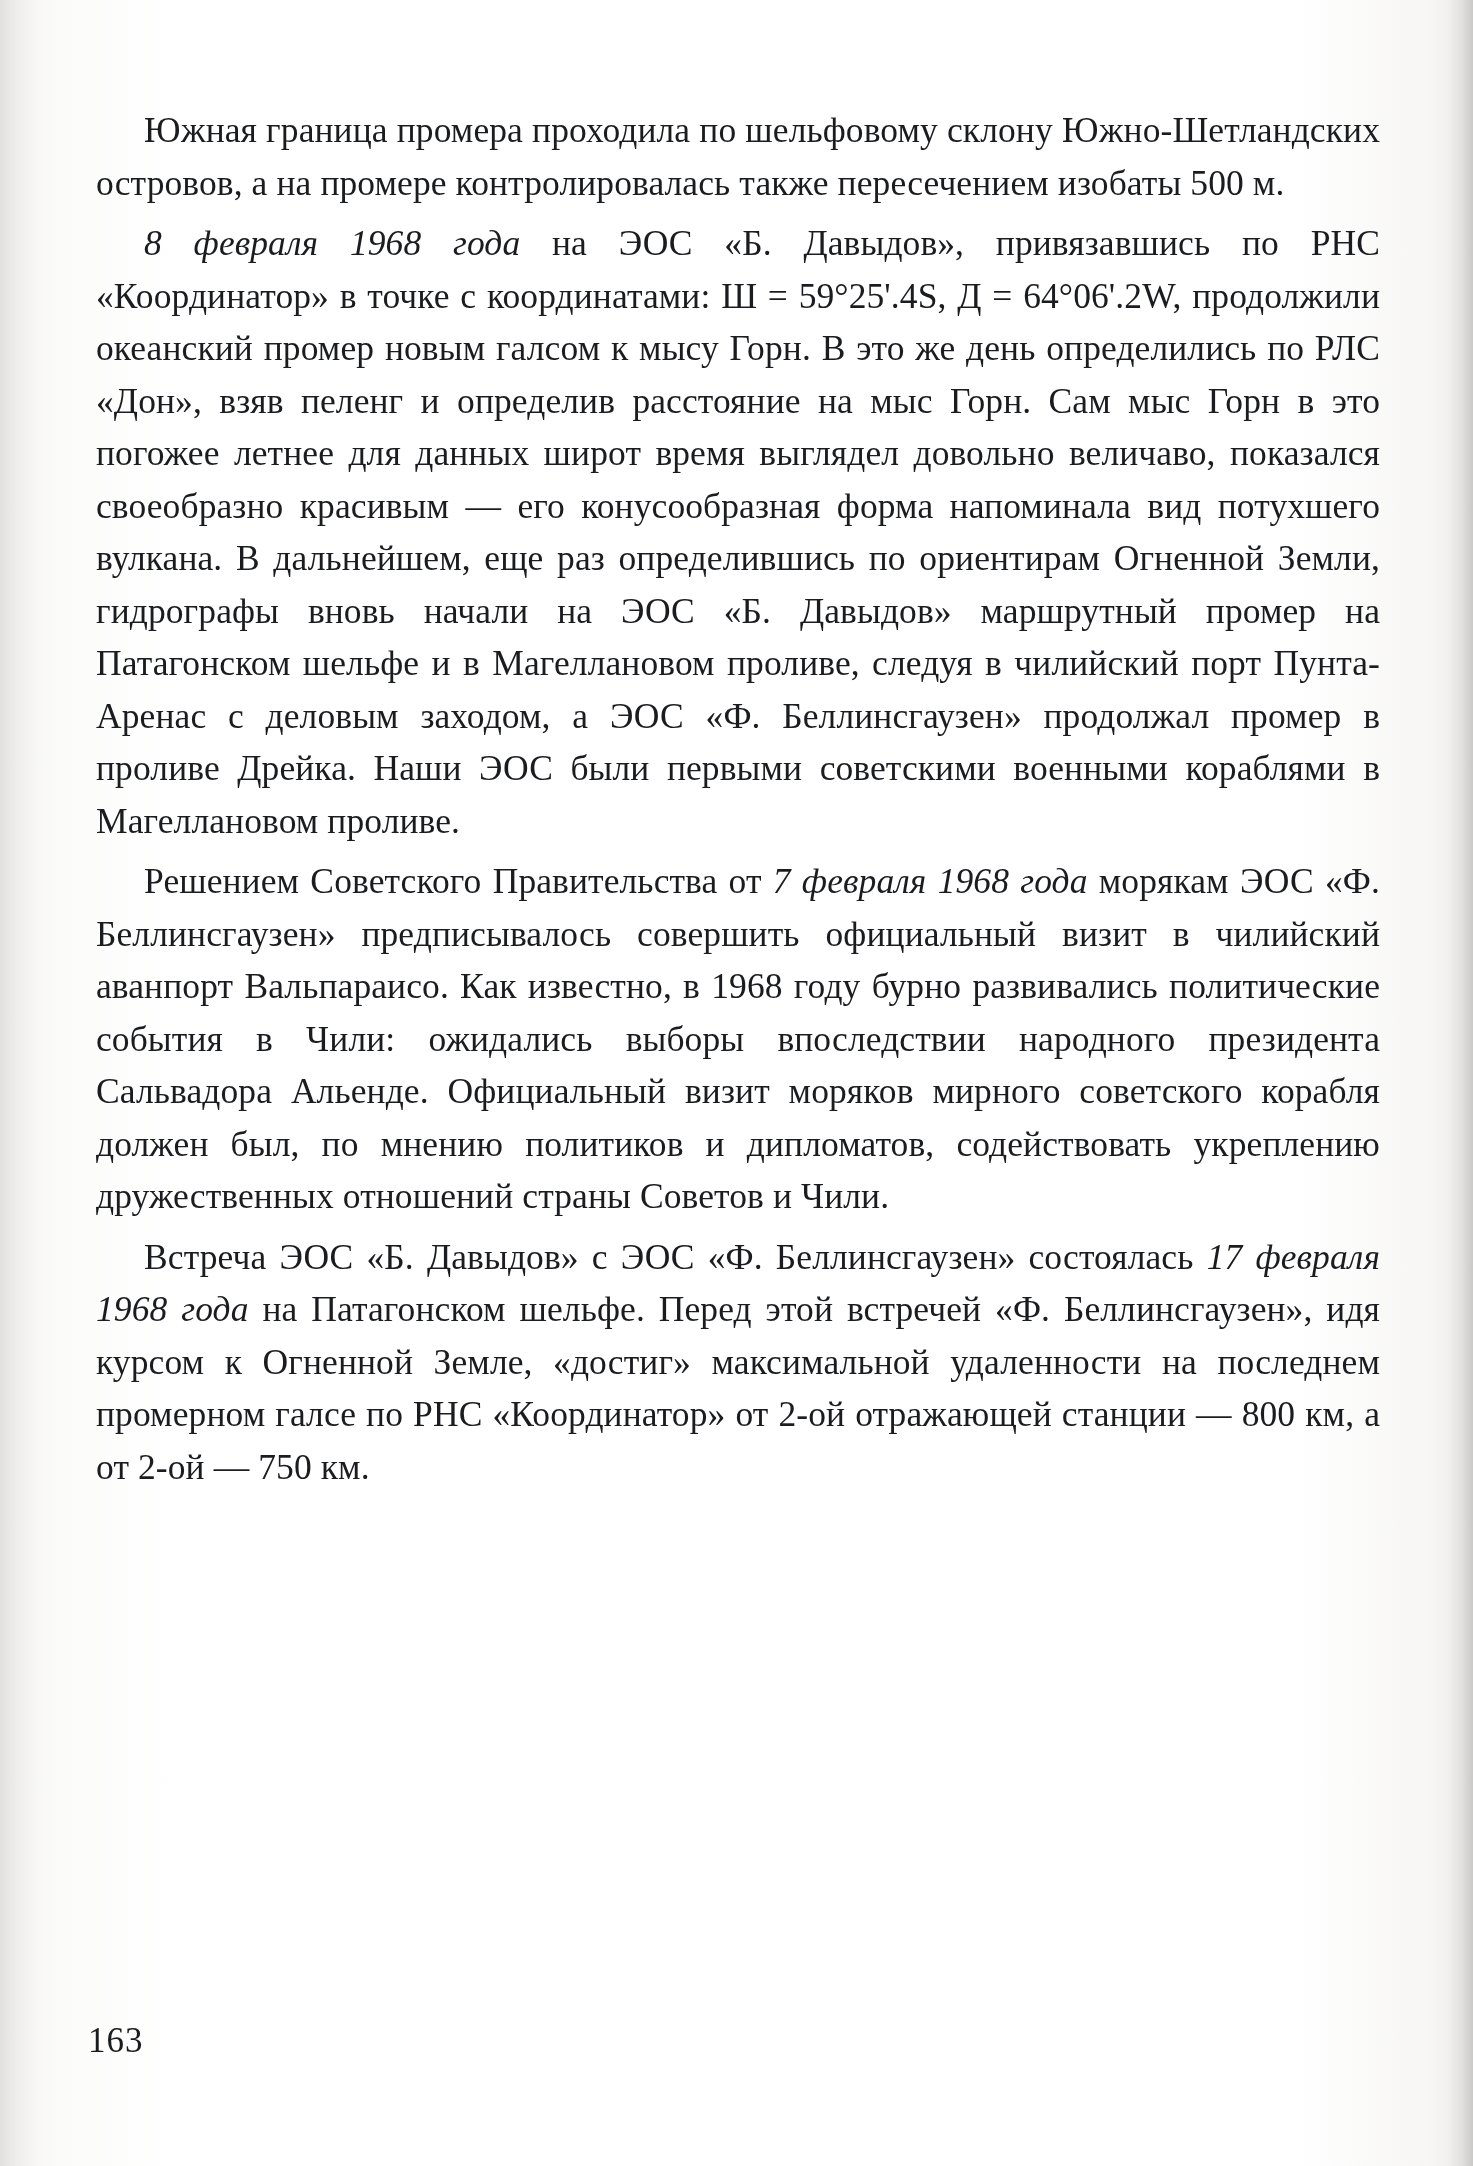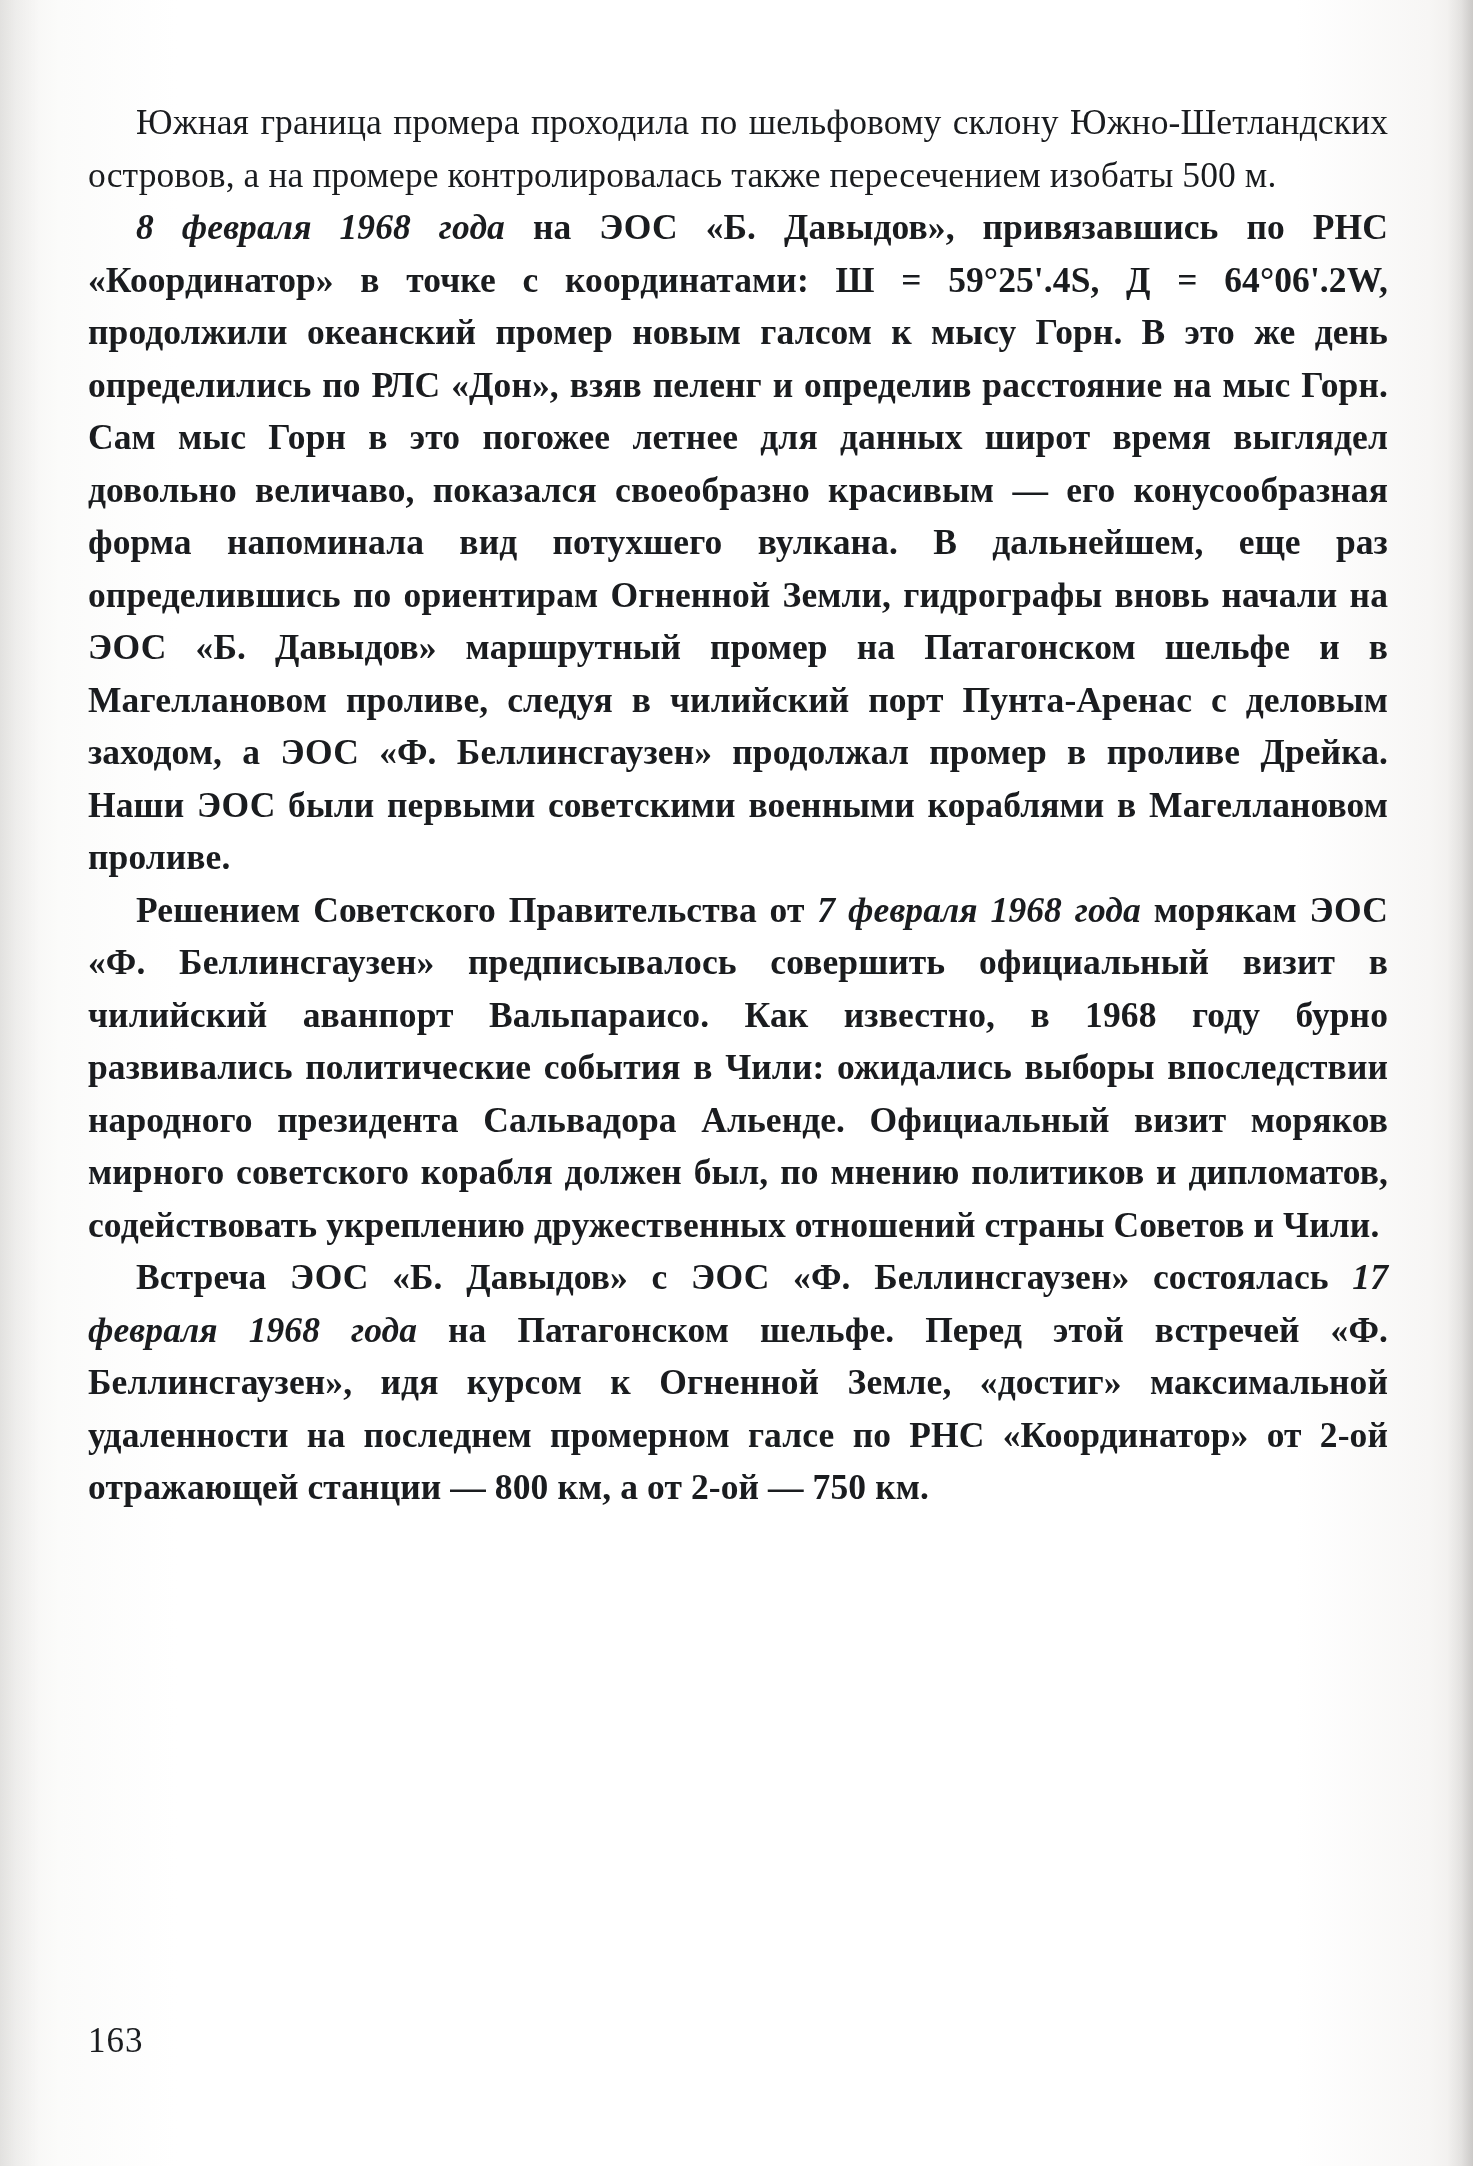--- a/index.html
+++ b/index.html
@@ -44,33 +44,32 @@
   }
 
   .text-column {
     position: absolute;
     left: 88px;
     top: 96px;
     width: 1300px;
   }
 
   p.para {
-    margin: 0;
+    margin: 8px;
     font-size: 35.5px;
     line-height: 52.5px;
     text-align: justify;
     text-justify: inter-word;
     letter-spacing: 0.1px;
     color: #1a1c1f;
     text-indent: 48px;
     hyphens: manual;
   }
   p.para + p.para {
     margin-top: 0;
-    font-weight: bold;
   }
 
   em.it {
     font-style: italic;
   }
 
   .folio {
     position: absolute;
     left: 88px;
     top: 2020px;

